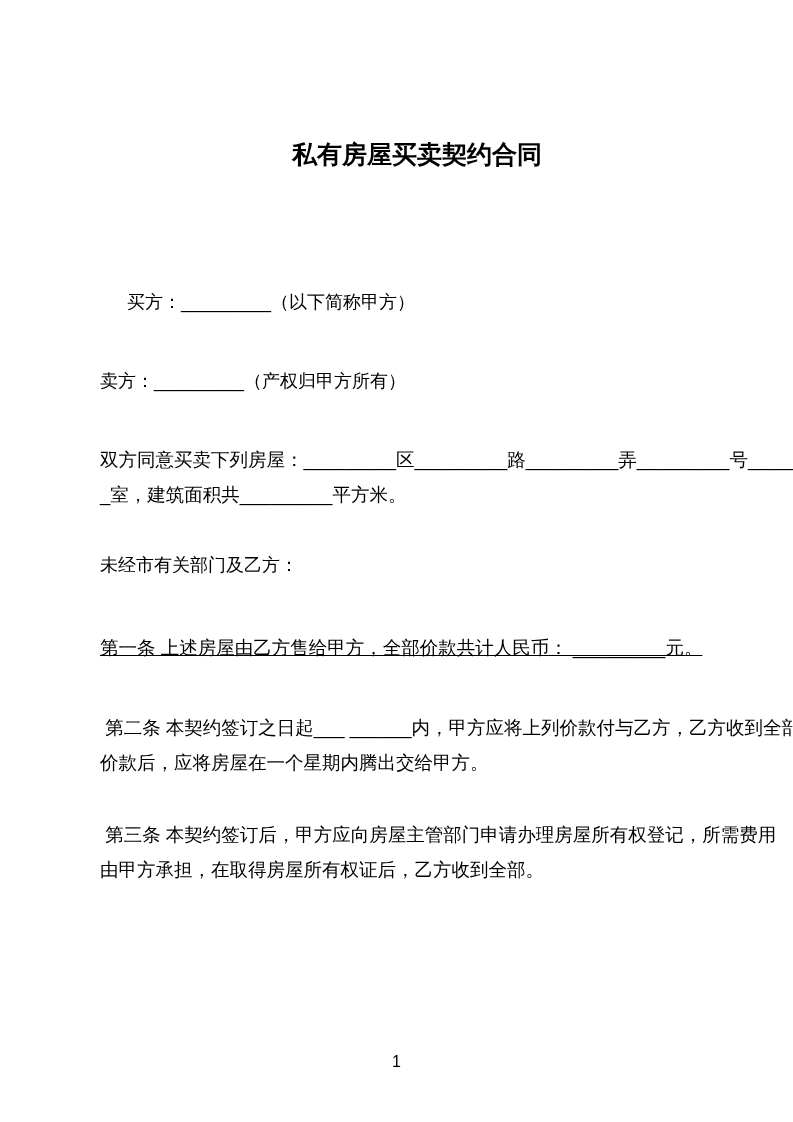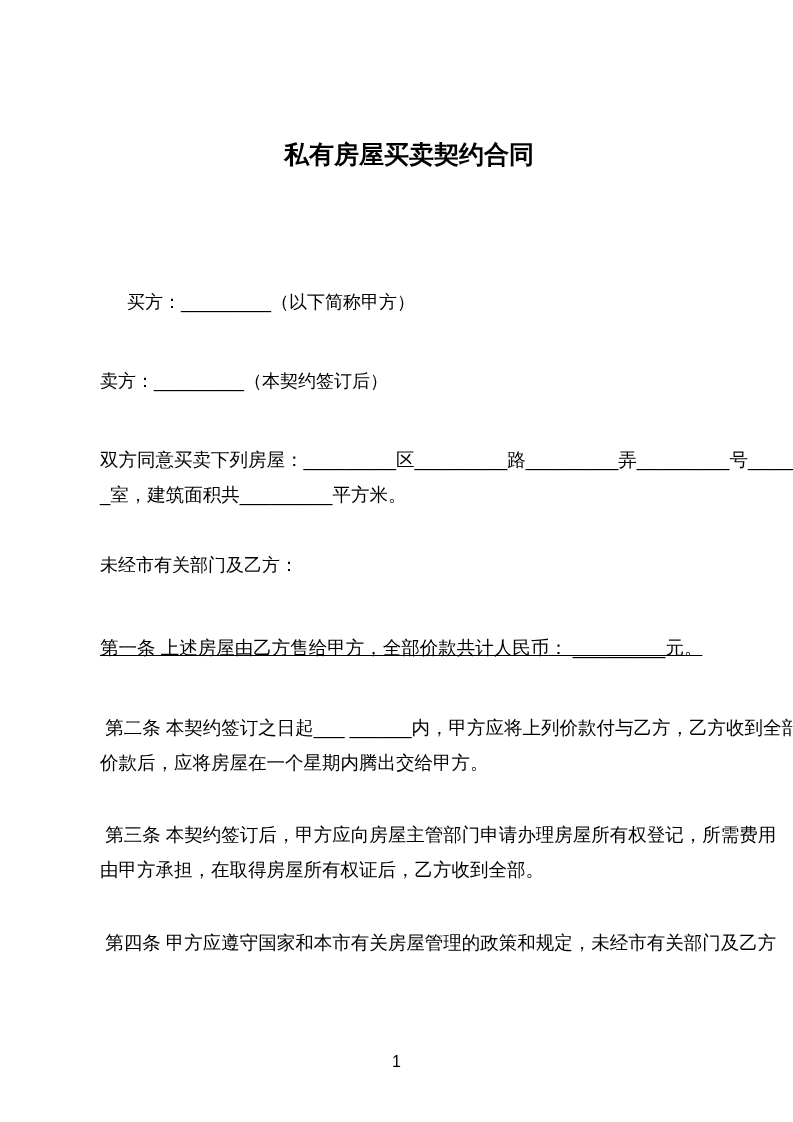--- a/index.html
+++ b/index.html
@@ -12,21 +12,21 @@
     width: 793px;
     height: 1122px;
     background: #ffffff;
     overflow: hidden;
     font-family: "Liberation Sans", sans-serif;
     color: #000000;
   }
   .doc-title {
     position: absolute;
     top: 136px;
-    left: 104px;
+    left: 112px;
     width: 610px;
     margin: 0;
     text-align: center;
     font-size: 25px;
     font-weight: bold;
     line-height: 36px;
     white-space: pre;
   }
   .line {
     position: absolute;
@@ -67,21 +67,21 @@
 </style>
 </head>
 <body>
 
 <div class="page">
 
   <h1 class="doc-title">私有房屋买卖契约合同</h1>
 
   <p class="line buyer">买方：_________（以下简称甲方）</p>
 
-  <p class="line seller">卖方：_________（本契约签订后）</p>
+  <p class="line seller">卖方：_________（产权归甲方所有）</p>
 
   <div class="para property">
     <p class="pline">双方同意买卖下列房屋：_________区_________路_________弄_________号_______</p>
     <p class="pline">_室，建筑面积共_________平方米。</p>
   </div>
 
   <p class="line intro">未经市有关部门及乙方：</p>
 
   <div class="para art1">
     <p class="pline">第一条 上述房屋由乙方售给甲方，全部价款共计人民币： _________元。</p>
@@ -91,18 +91,17 @@
     <p class="pline"> 第二条 本契约签订之日起___ ______内，甲方应将上列价款付与乙方，乙方收到全部</p>
     <p class="pline">价款后，应将房屋在一个星期内腾出交给甲方。</p>
   </div>
 
   <div class="para art3">
     <p class="pline"> 第三条 本契约签订后，甲方应向房屋主管部门申请办理房屋所有权登记，所需费用</p>
     <p class="pline">由甲方承担，在取得房屋所有权证后，乙方收到全部。</p>
   </div>
 
   <div class="para art4">
-    <p class="pline"> 第四条 甲方应遵守国家和本市有关房屋管理的政策和规定，未经市有关部门及乙方</p>
   </div>
 
   <p class="page-number">1</p>
 
 </div>
 
 </body></html>

